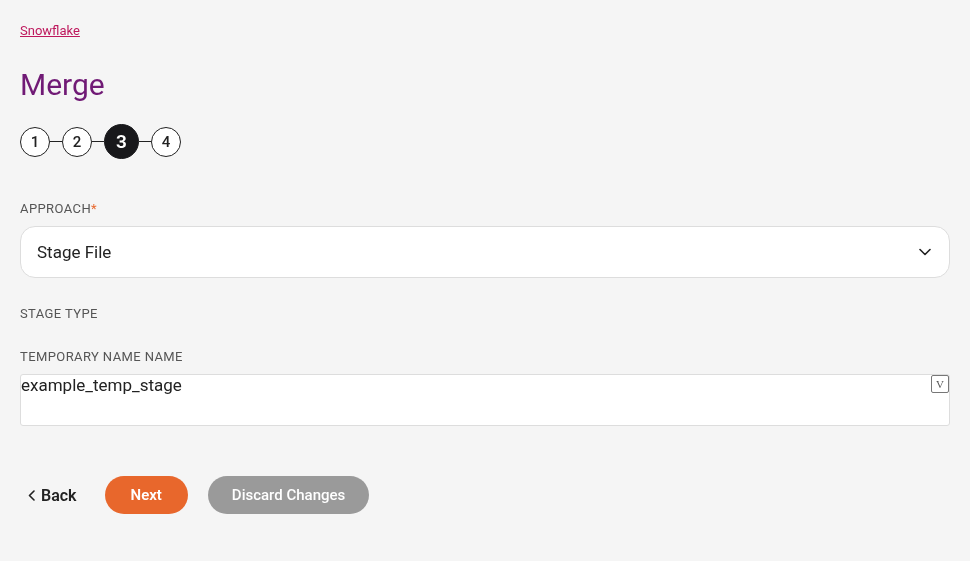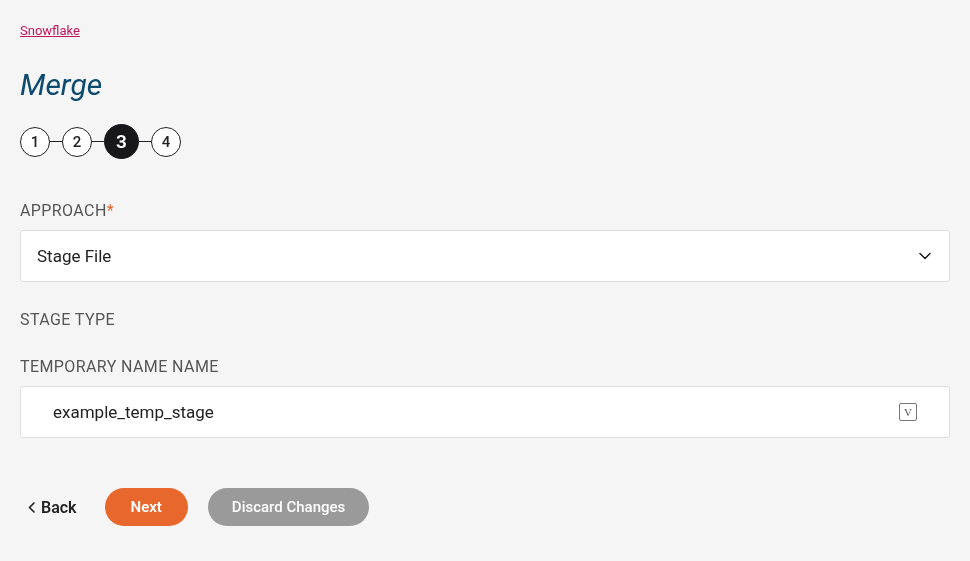--- a/index.html
+++ b/index.html
@@ -18,24 +18,23 @@
     .breadcrumb {
       font-size: 13px;
       text-decoration: underline;
       color: #be185d;
       cursor: pointer;
       display: inline-block;
     }
     .page-title {
       font-size: 30px;
       font-weight: 400;
-      color: #0c4a6e;
+      color: #701a75;
       margin-top: 28px;
       margin-bottom: 22px;
-      font-style: italic;
     }
     .stepper {
       display: flex;
       align-items: center;
       margin-bottom: 42px;
     }
     .step {
       width: 30px;
       height: 30px;
       border-radius: 50%;
@@ -60,34 +59,34 @@
     }
     .step-connector {
       width: 12px;
       height: 1.5px;
       background: #222;
     }
     .form-group {
       margin-bottom: 28px;
     }
     .form-label {
-      font-size: 16px;
+      font-size: 13px;
       letter-spacing: 0.4px;
       color: #555;
       margin-bottom: 10px;
       display: block;
     }
     .required-asterisk {
       color: #e8672c;
     }
     .select-wrapper {
       position: relative;
       background: #fff;
       border: 1px solid #ddd;
-      border-radius: 3px;
+      border-radius: 15px;
       height: 52px;
       display: flex;
       align-items: center;
       padding: 0 16px;
       cursor: pointer;
     }
     .select-value {
       font-size: 17px;
       color: #222;
       flex: 1;
@@ -103,22 +102,22 @@
       width: 12px;
       height: 8px;
     }
     .text-input-wrapper {
       position: relative;
       background: #fff;
       border: 1px solid #ddd;
       border-radius: 3px;
       height: 52px;
       display: flex;
-      align-items: center;
-      padding: 0 32px;
+      align-items: flex-start;
+      padding: 0 0;
     }
     .text-input {
       border: none;
       outline: none;
       font-size: 17px;
       color: #222;
       flex: 1;
       background: transparent;
       font-family: inherit;
     }

